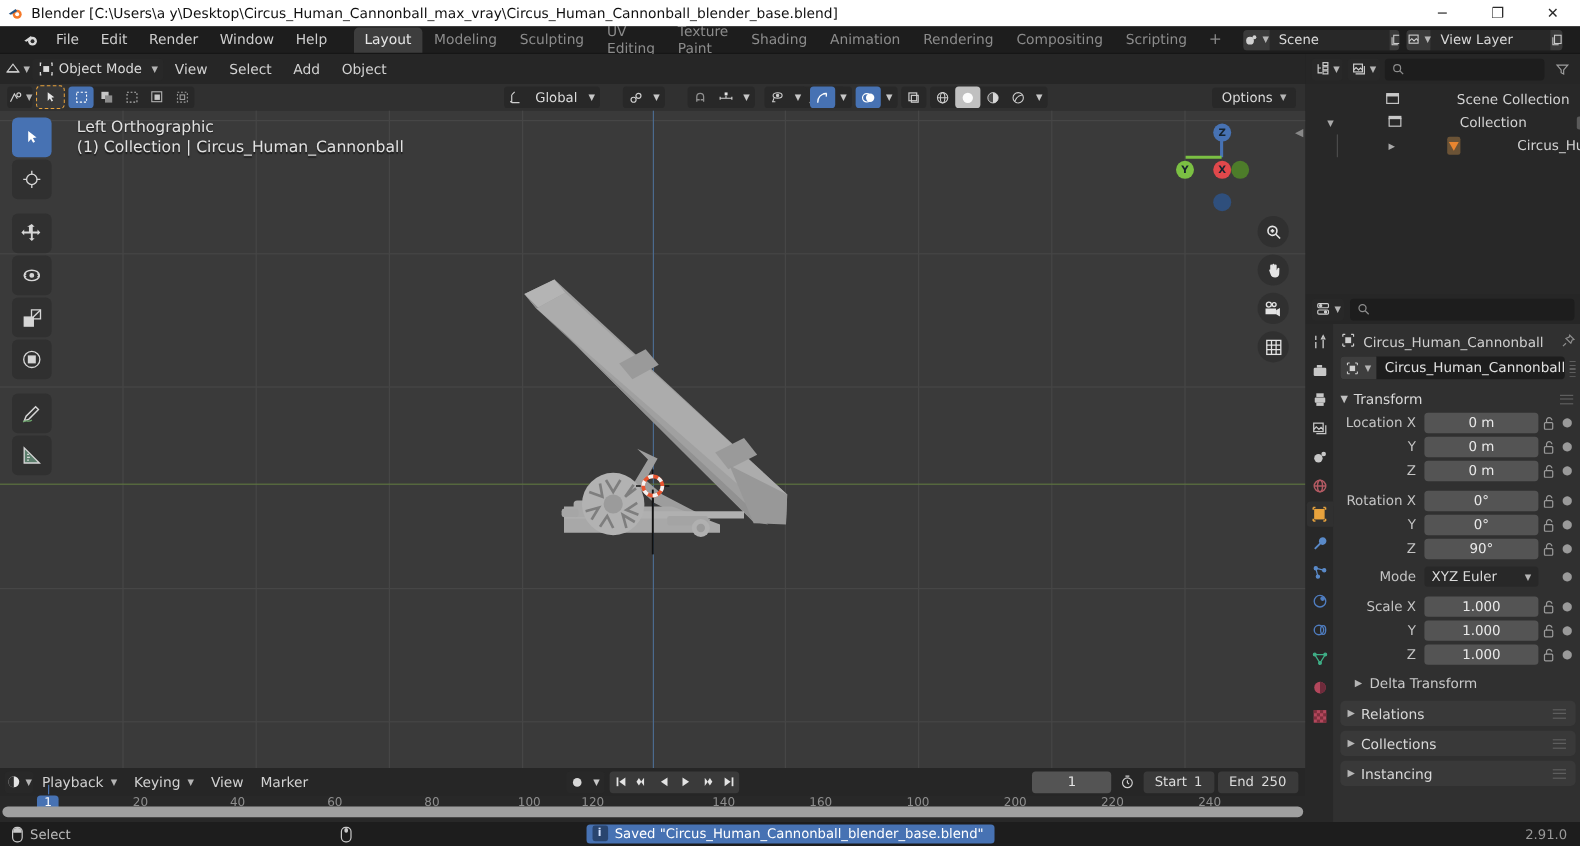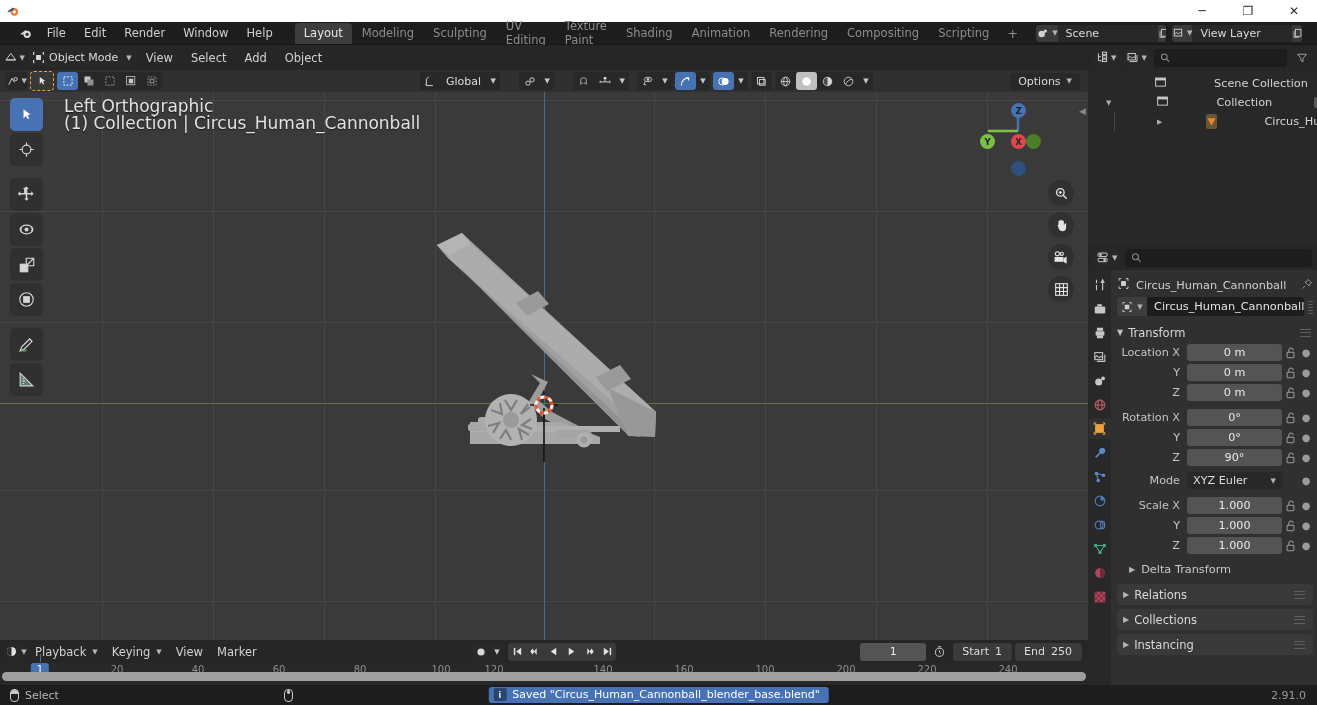--- a/index.html
+++ b/index.html
@@ -12,21 +12,21 @@
     padding-left:6px; color:#101010; font-size:11.5px; }
   .titlebar .tlogo { width:14px; height:14px; margin-right:6px; flex:0 0 auto; }
   .titlebar .ttext { white-space:nowrap; overflow:hidden; }
   .winbtns { margin-left:auto; display:flex; height:22px; }
   .winbtn { width:46px; height:22px; display:flex; align-items:center; justify-content:center;
     color:#2a2a2a; font-size:12px; }
   .winbtn.close { }
 
   
   .topbar { height:23px; background:#1d1d1d; display:flex; align-items:center;
-    padding:0 15px; gap:0; border-bottom:1px solid #161616;justify-content:flex-end; }
+    padding:0 15px; gap:0; border-bottom:1px solid #161616; }
   .blogo { width:17px; height:17px; margin:0 6px 0 4px; }
   .menu { display:flex; align-items:center; gap:2px; }
   .menu > div { padding:2px 8px; color:#cfcfcf; font-size:11.5px; border-radius:3px; }
   .wstabs { display:flex; align-items:center; margin-left:14px; gap:1px; }
   .wstab { padding:3px 9px 4px; font-size:11.5px; color:#8c8c8c; }
   .wstab.active { background:#3d3d3d; color:#e6e6e6; border-radius:4px 4px 0 0; }
   .plus { color:#8a8a8a; padding:0 8px; font-size:13px; }
 
   .field { display:flex; align-items:center; height:17px; background:#282828;
     border-radius:3px; overflow:hidden; }
@@ -64,21 +64,21 @@
   .optbtn { background:#282828; border-radius:3px; padding:2px 8px; font-size:11px;
     color:#dadada; display:flex; align-items:center; gap:4px; }
 
   .canvas { position:absolute; left:0; top:47px; width:1088px; height:548px;
     background:#3a3a3a; overflow:hidden; }
   .grid { position:absolute; inset:0; }
   .gline { position:absolute; background:#464646; }
   .axis-z { position:absolute; width:1px; top:0; bottom:0; background:#4b6a8e; }
   .axis-y { position:absolute; height:1px; left:0; right:0; background:#5d7340; }
 
-  .vinfo { position:absolute; left:64px; top:6px; line-height:17px; font-size:17px;
+  .vinfo { position:absolute; left:64px; top:6px; line-height:17px; font-size:13px;
     color:#e2e2e2; text-shadow:0 1px 1px rgba(0,0,0,.55); }
 
   
   .lefttools { position:absolute; left:10px; top:6px; display:flex; flex-direction:column; gap:2px; }
   .tool { width:33px; height:33px; background:#303030; border-radius:5px;
     display:flex; align-items:center; justify-content:center; }
   .tool.active { background:#4772b3; }
   .toolgap { height:8px; }
 
   
@@ -183,20 +183,21 @@
 <body>
 
 <div class="app">
 
   <div class="titlebar">
     <svg class="tlogo" viewBox="0 0 16 16">
       <circle cx="9.5" cy="9" r="4.3" fill="#f5792a"></circle>
         <circle cx="9.5" cy="9" r="1.9" fill="#fff"></circle>
       <path d="M1.5 8.5 L8 4 L9.5 6 L3.5 9.5 Z" fill="#265787"></path>
     </svg>
+    <div class="ttext">Blender [C:\Users\a y\Desktop\Circus_Human_Cannonball_max_vray\Circus_Human_Cannonball_blender_base.blend]</div>
     <div class="winbtns">
       <div class="winbtn">─</div>
       <div class="winbtn">❐</div>
       <div class="winbtn close">✕</div>
     </div>
   </div>
 
   <div class="topbar">
     <svg class="blogo" viewBox="0 0 16 16">
       <circle cx="9.5" cy="9" r="4.3" fill="#d9d9d9"></circle>

